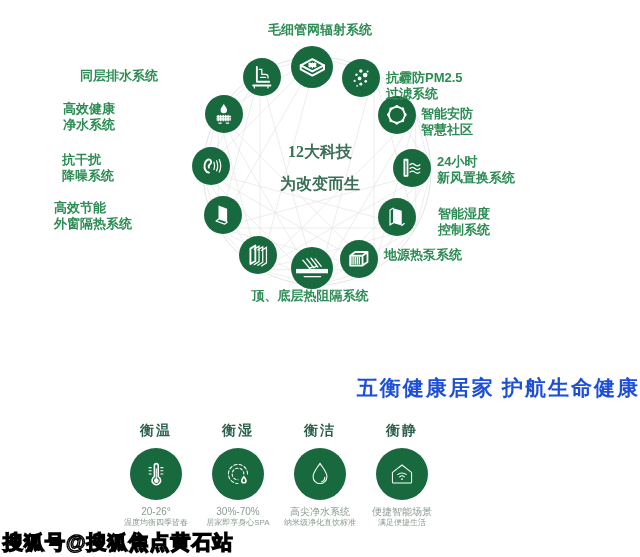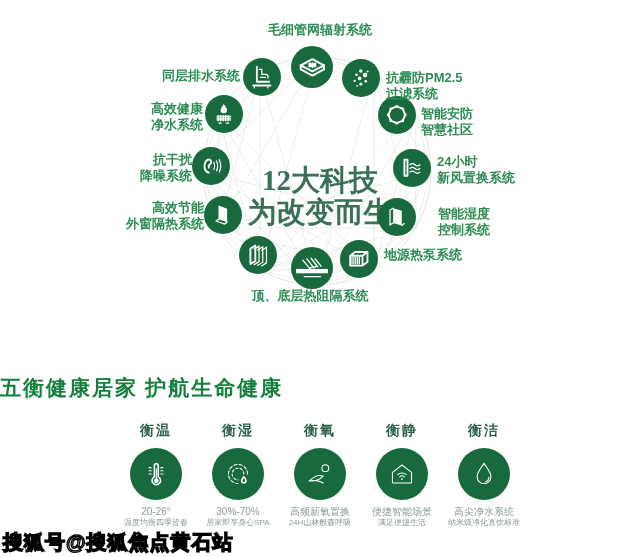--- a/index.html
+++ b/index.html
@@ -5,28 +5,28 @@
   html,body{margin:0;padding:0;background:#fff;}
   #stage{position:relative;width:640px;height:557px;background:#fff;overflow:hidden;
          font-family:"Liberation Sans",sans-serif;}
   
   #wireframe{position:absolute;left:0;top:0;pointer-events:none;}
   .node{position:absolute;border-radius:50%;background:#186a3e;overflow:hidden;
         display:flex;align-items:center;justify-content:center;}
   .node svg{width:78%;height:78%;}
   .ring-label{position:absolute;font-weight:bold;font-size:13px;line-height:16px;
               color:#2c8c54;white-space:pre-line;}
-  .ta-r{text-align:right;} .ta-l{text-align:left;} .ta-c{text-align:center;}
+  .ta-r{text-align:left;} .ta-l{text-align:left;} .ta-c{text-align:center;}
   #center-text{position:absolute;left:220px;top:136px;width:200px;text-align:center;
                font-family:"Liberation Serif","DejaVu Serif",serif;
-               color:#3a7055;font-size:29px;line-height:32px;font-weight:bold;margin-top:28px;}
+               color:#3a7055;font-size:16px;line-height:32px;font-weight:bold;}
   
-  #fb-heading{position:absolute;left:0;top:374px;width:640px;text-align:left;
+  #fb-heading{position:absolute;left:0;top:374px;width:640px;text-align:right;
               font-family:"Liberation Serif","DejaVu Serif",serif;
-              color:#15803d;font-size:21px;font-weight:bold;letter-spacing:2px;}
+              color:#1d4ed8;font-size:21px;font-weight:bold;letter-spacing:2px;}
   #fb-row{position:absolute;left:115px;top:422px;width:410px;display:flex;}
   .fb-col{width:82px;display:flex;flex-direction:column;align-items:center;}
   .fb-title{font-family:"Liberation Serif","DejaVu Serif",serif;color:#2b604a;
             font-size:14px;font-weight:bold;letter-spacing:2px;}
   .fb-circle{width:52px;height:52px;border-radius:50%;background:#186a3e;margin-top:8px;
              display:flex;align-items:center;justify-content:center;}
   .fb-circle svg{width:34px;height:34px;}
   .fb-line1{margin-top:7px;font-size:10px;color:#8b9b91;line-height:10px;}
   .fb-line2{font-size:8px;color:#8b9b91;line-height:11px;white-space:nowrap;}
   
@@ -234,49 +234,38 @@
         <svg viewBox="0 0 32 32">
             <path class="thin" stroke-dasharray="3,2" d="M25,16 a9,9 0 1 0 -9,9"></path>
             <path class="thin" stroke-dasharray="2.2,2" d="M21.5,16 a5.5,5.5 0 1 0 -5.5,5.5"></path>
             <path class="st" d="M21.5,18.5 c-1.2,1.8 -2,2.6 -2,3.8 a2,2 0 0 0 4,0 c0,-1.2 -0.8,-2 -2,-3.8 Z"></path>
           </svg>
       </div>
       <div class="fb-line1">30%-70%</div>
       <div class="fb-line2">居家即享身心SPA</div>
     </div>
     <div class="fb-col">
-      <div class="fb-title">衡氧</div>
-      <div class="fb-circle">
-        <svg viewBox="0 0 32 32">
-            <circle class="thin" cx="21" cy="10.5" r="3.2"></circle>
-            <path class="thin" d="M6,22.5 Q13,15.5 19,18 Q13.5,23.5 6,22.5 Z M6,22.5 Q14,21 19,24.5"></path>
-          </svg>
-      </div>
-      <div class="fb-line1">高频新氧置换</div>
-      <div class="fb-line2">24H山林般森呼吸</div>
+      <div class="fb-title">衡洁</div>
+      <div class="fb-circle">
+        <svg viewBox="0 0 32 32">
+            <path class="thin" d="M16,6 C12.5,11.5 9.5,14.5 9.5,18.5 a6.5,6.5 0 0 0 13,0 C22.5,14.5 19.5,11.5 16,6 Z"></path>
+            <path class="thin" d="M20.5,19 a4.5,4.5 0 0 1 -3,4.3"></path>
+          </svg>
+      </div>
+      <div class="fb-line1">高尖净水系统</div>
+      <div class="fb-line2">纳米级净化直饮标准</div>
     </div>
     <div class="fb-col">
       <div class="fb-title">衡静</div>
       <div class="fb-circle">
         <svg viewBox="0 0 32 32">
             <path class="thin" d="M16,7.5 L25,14.5 V23.5 a1,1 0 0 1 -1,1 H8 a1,1 0 0 1 -1,-1 V14.5 Z"></path>
             <path class="thin" d="M12,16.5 a6,6 0 0 1 8,0 M13.8,18.7 a3.2,3.2 0 0 1 4.4,0"></path>
             <circle class="stf" cx="16" cy="20.8" r="0.9"></circle>
           </svg>
       </div>
       <div class="fb-line1">便捷智能场景</div>
       <div class="fb-line2">满足便捷生活</div>
     </div>
-    <div class="fb-col">
-      <div class="fb-title">衡洁</div>
-      <div class="fb-circle">
-        <svg viewBox="0 0 32 32">
-            <path class="thin" d="M16,6 C12.5,11.5 9.5,14.5 9.5,18.5 a6.5,6.5 0 0 0 13,0 C22.5,14.5 19.5,11.5 16,6 Z"></path>
-            <path class="thin" d="M20.5,19 a4.5,4.5 0 0 1 -3,4.3"></path>
-          </svg>
-      </div>
-      <div class="fb-line1">高尖净水系统</div>
-      <div class="fb-line2">纳米级净化直饮标准</div>
-    </div>
   </div>
 
   <div id="watermark">搜狐号@搜狐焦点黄石站</div>
 </div>
 
 </body></html>

